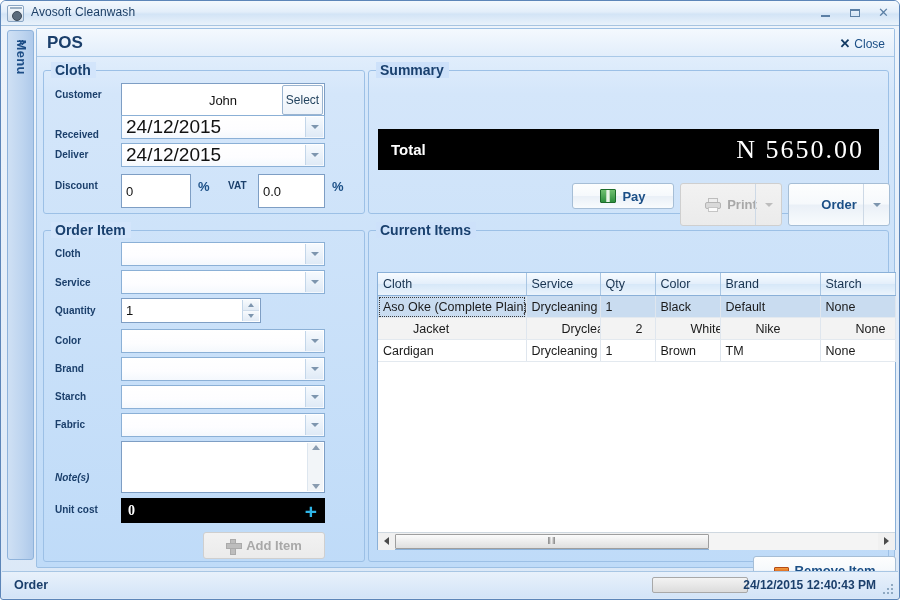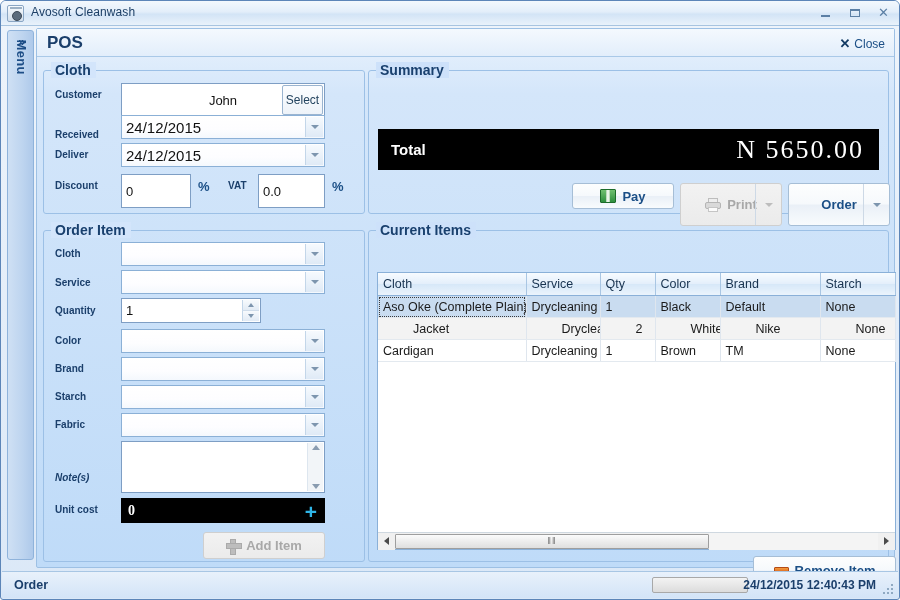--- a/index.html
+++ b/index.html
@@ -114,21 +114,21 @@
     border: 1px solid #7e9ec4; font-size: 13px; color: #111;
     padding: 16px 4px; display: flex; align-items: center;
     font-family: "Liberation Sans", sans-serif;
   }
   .txt.center { justify-content: center; }
 
   .combo {
     position: absolute;
     background: linear-gradient(180deg,#ffffff 0%, #fdfdff 60%, #f4f8fd 100%);
     border: 1px solid #8bb0d6; display: flex; align-items: center;
-    font-size: 15px; color: #111; padding: 0 4px;
+    font-size: 19px; color: #111; padding: 0 4px;
   }
   .combo .arrow {
     position: absolute; right: 1px; top: 1px; bottom: 1px; width: 18px;
     background: linear-gradient(180deg,#f6fafe,#dfeaf6);
     border-left: 1px solid #c3d6e9;
     display: flex; align-items: center; justify-content: center;
   }
   .combo .arrow::after {
     content: ""; border-left: 4px solid transparent; border-right: 4px solid transparent;
     border-top: 4px solid #7d95ae;

